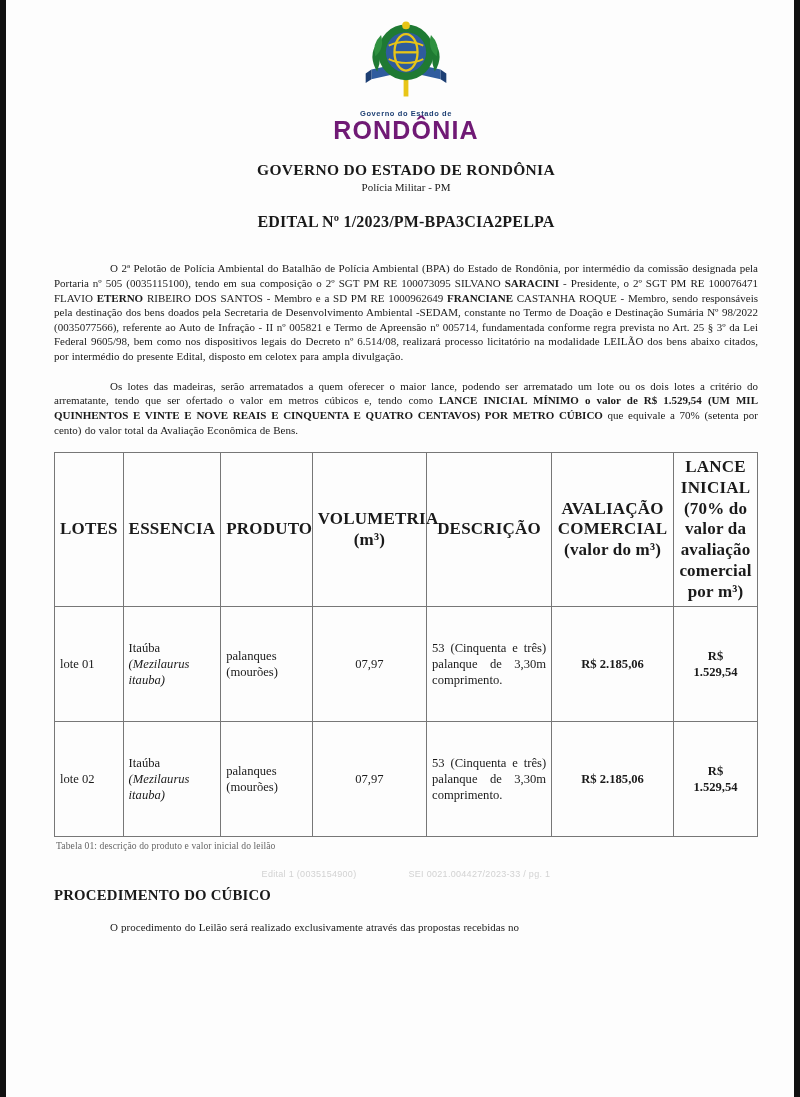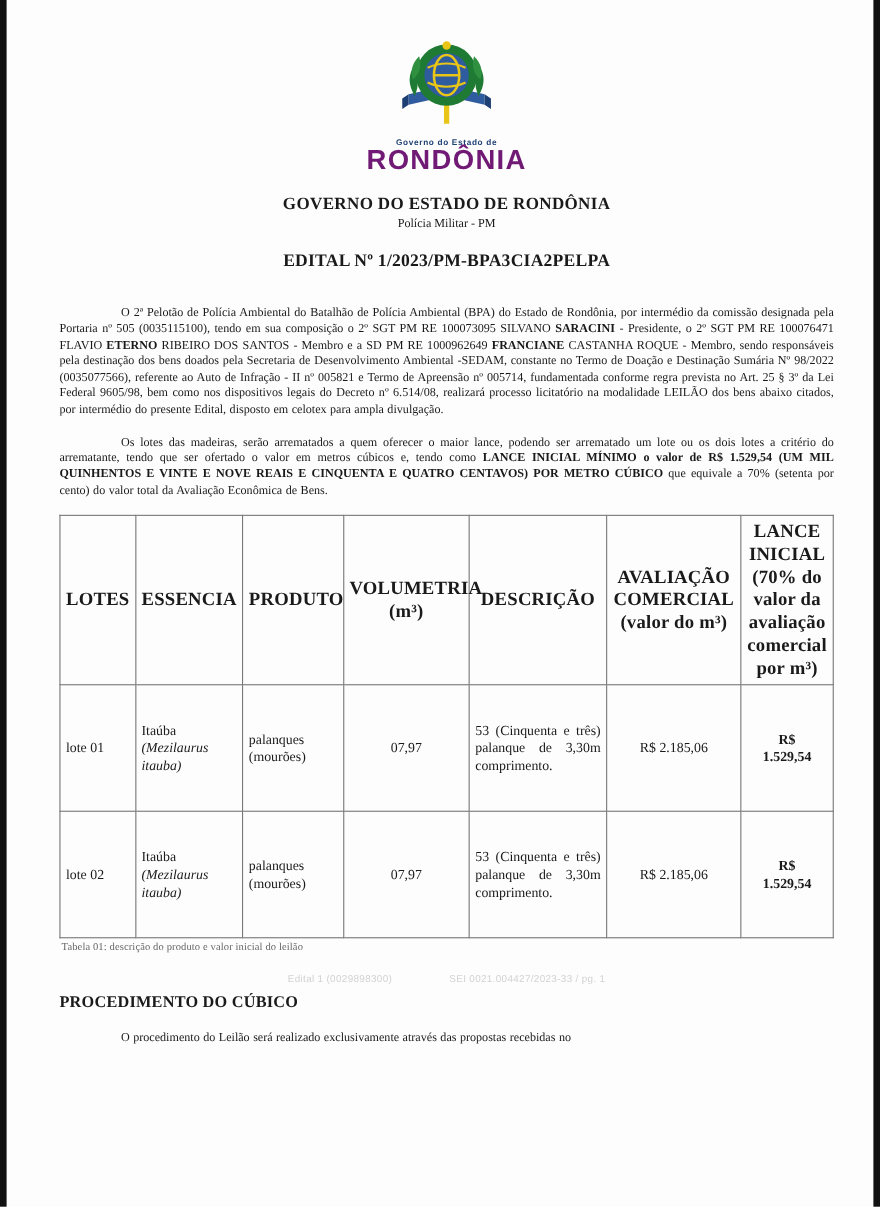--- a/index.html
+++ b/index.html
@@ -20,21 +20,21 @@
     left: 0; top: 0;
     width: 800px;
     height: 1097px;
     background: #fdfdfd;
     box-sizing: border-box;
     border-left: 6px solid #111111;
     border-right: 6px solid #111111;
   }
   .page-inner {
     position: absolute;
-    left: 6px; top: 16px;
+    left: 6px; top: 0;
     width: 788px;
     height: 885px;
   }
 
   
   .logo-block {
     width: 100%;
     text-align: center;
     padding-top: 12px;
   }
@@ -126,21 +126,21 @@
   table.lotes td {
     font-size: 12.6px;
     line-height: 1.3;
     height: 106px;
   }
   td.c-lote   { text-align: left; }
   td.c-ess    { text-align: left; }
   td.c-prod   { text-align: left; }
   td.c-vol    { text-align: center; }
   td.c-desc   { text-align: justify; text-align-last: left; }
-  td.c-aval   { text-align: center; }
+  td.c-aval   { text-align: center; font-weight: bold; }
   td.c-lance  { text-align: center; font-weight: bold; line-height: 1.28; }
   .sci { font-style: italic; }
 
   col.w-lote  { width: 9.0%;  }
   col.w-ess   { width: 12.8%; }
   col.w-prod  { width: 12.0%; }
   col.w-vol   { width: 15.0%; }
   col.w-desc  { width: 16.4%; }
   col.w-aval  { width: 16.0%; }
   col.w-lance { width: 11.0%; }
@@ -301,18 +301,18 @@
       </table>
       <div class="tbl-caption">Tabela 01: descrição do produto e valor inicial do leilão</div>
     </div>
 
     <div class="section-head">PROCEDIMENTO DO CÚBICO</div>
     <div class="after-head">
       <p class="para">O procedimento do Leilão será realizado exclusivamente através das propostas recebidas no</p>
     </div>
 
     <div class="page-footer">
-      <span>Edital 1 (0029898300)</span>
+      <span>Edital 1 (0035154900)</span>
       <span>SEI 0021.004427/2023-33 / pg. 1</span>
     </div>
 
   </div>
 </div>
 
 </body></html>

